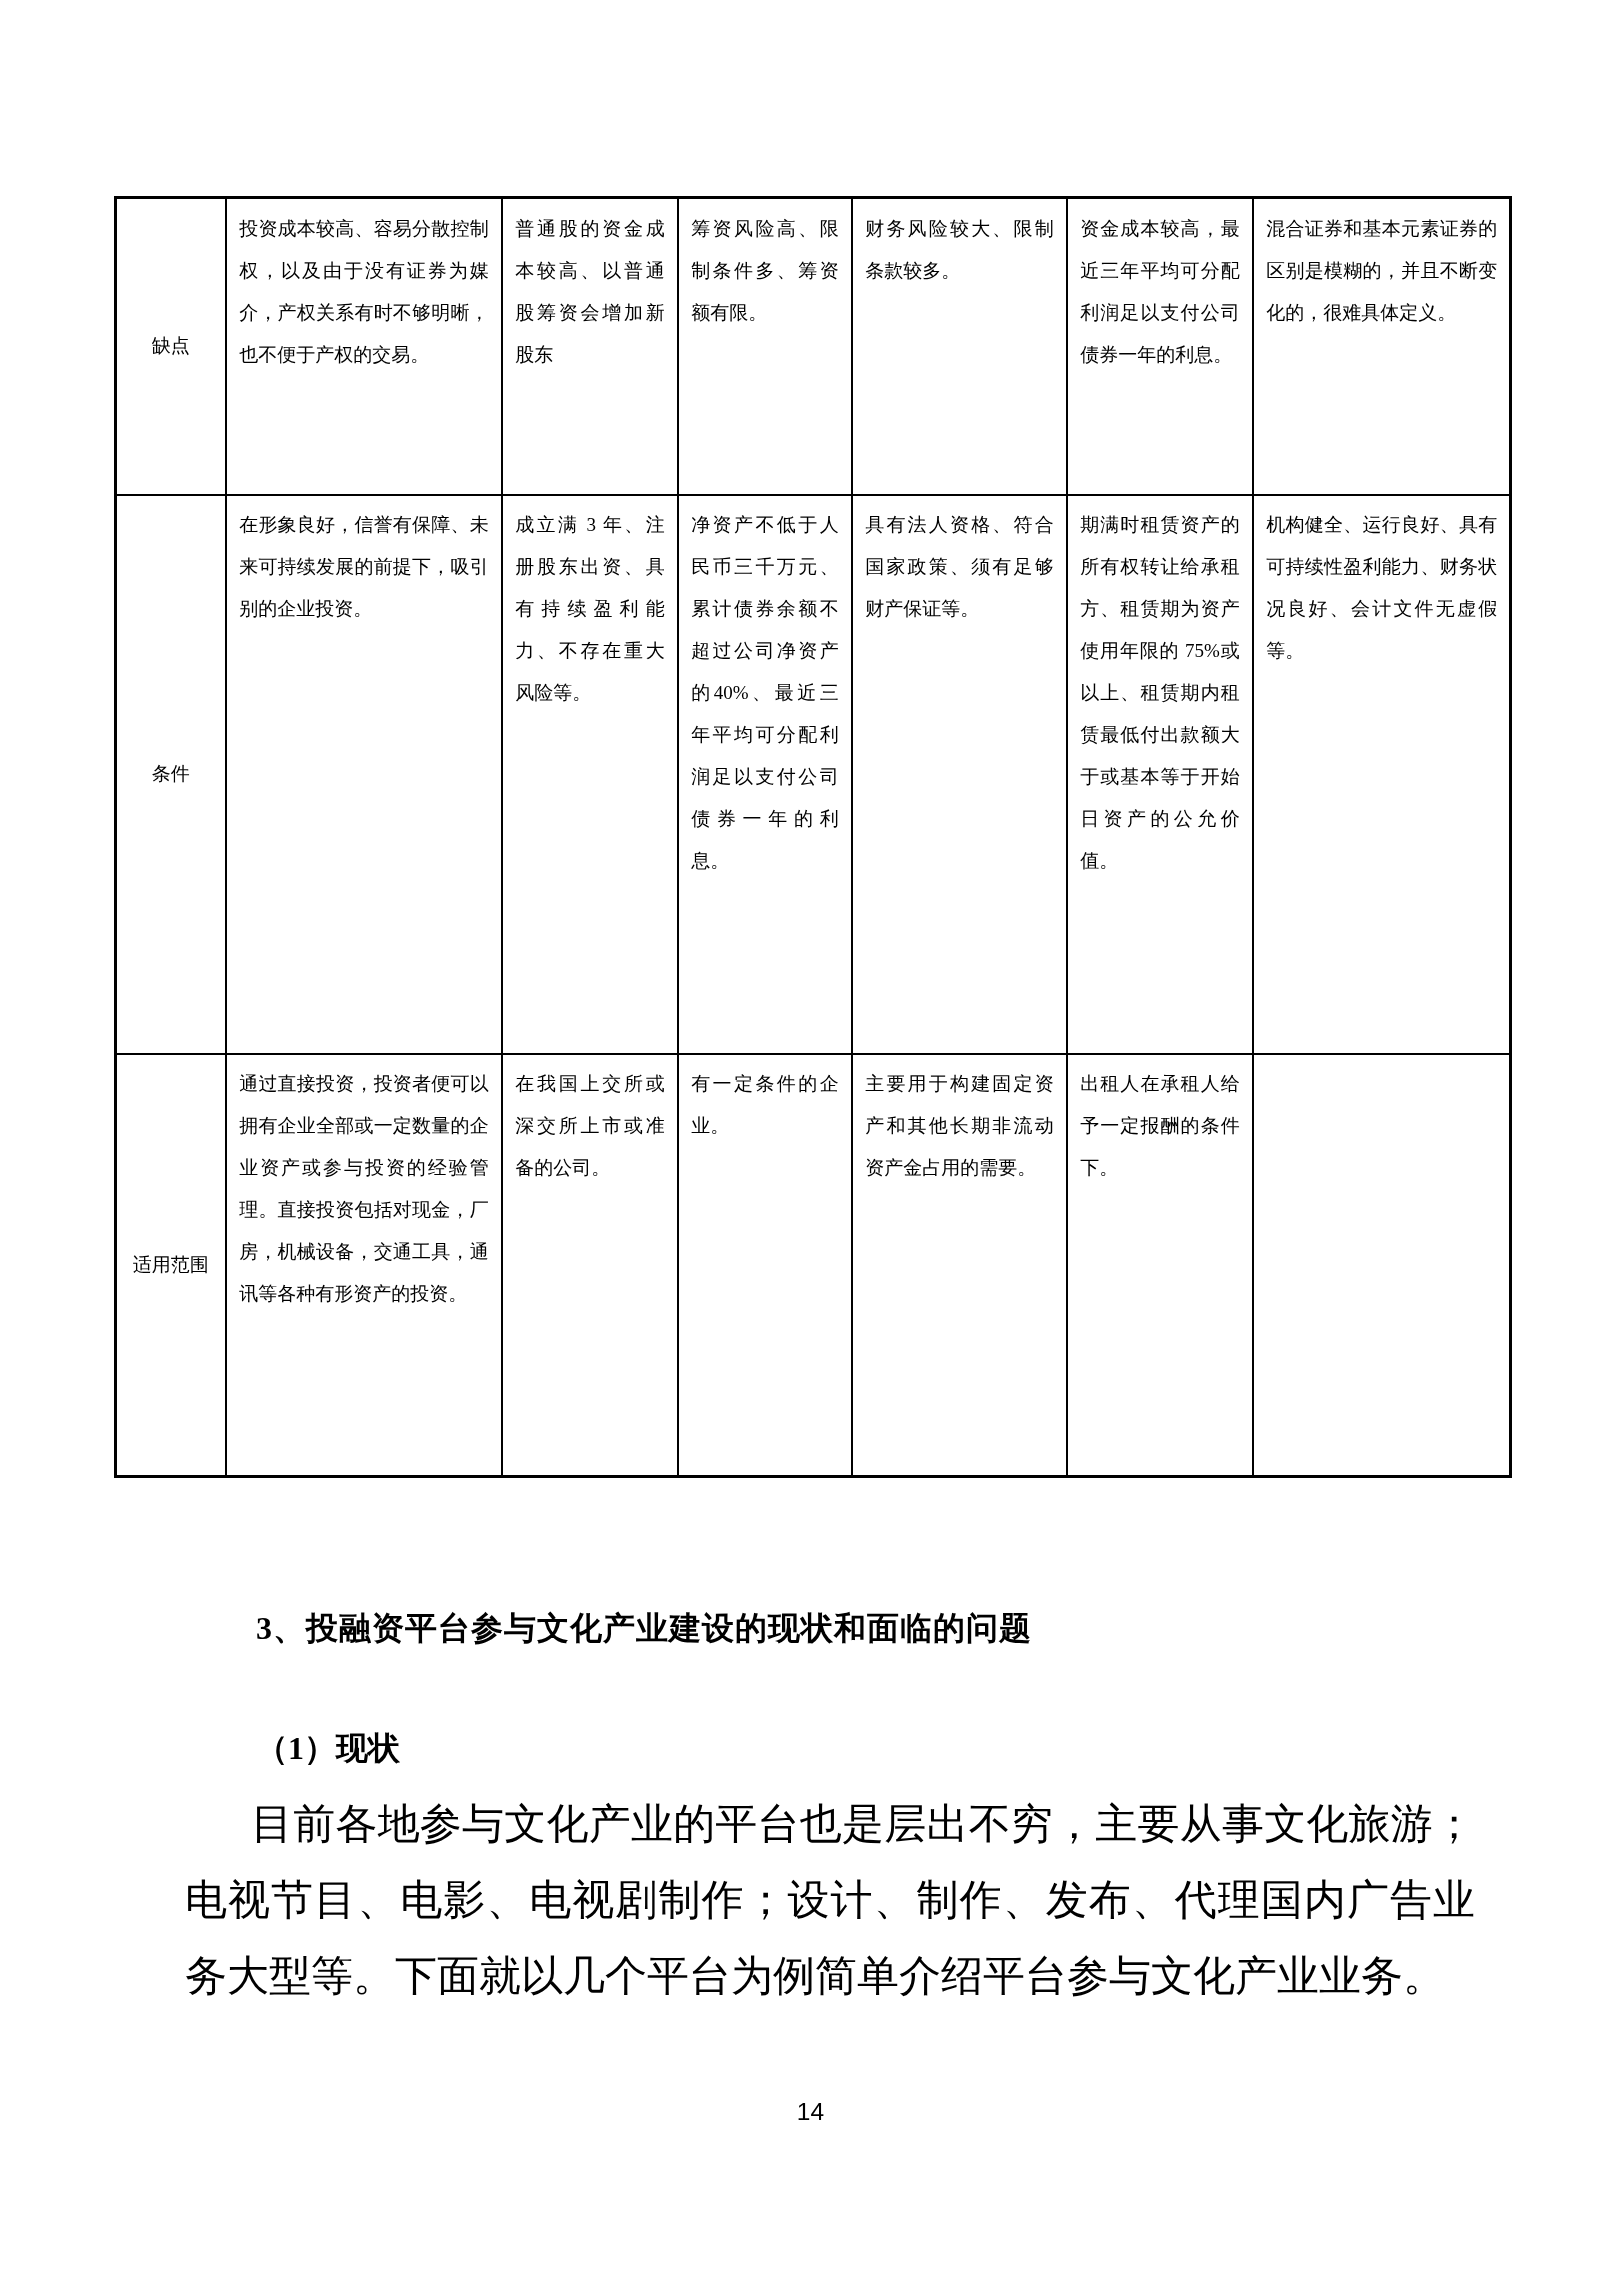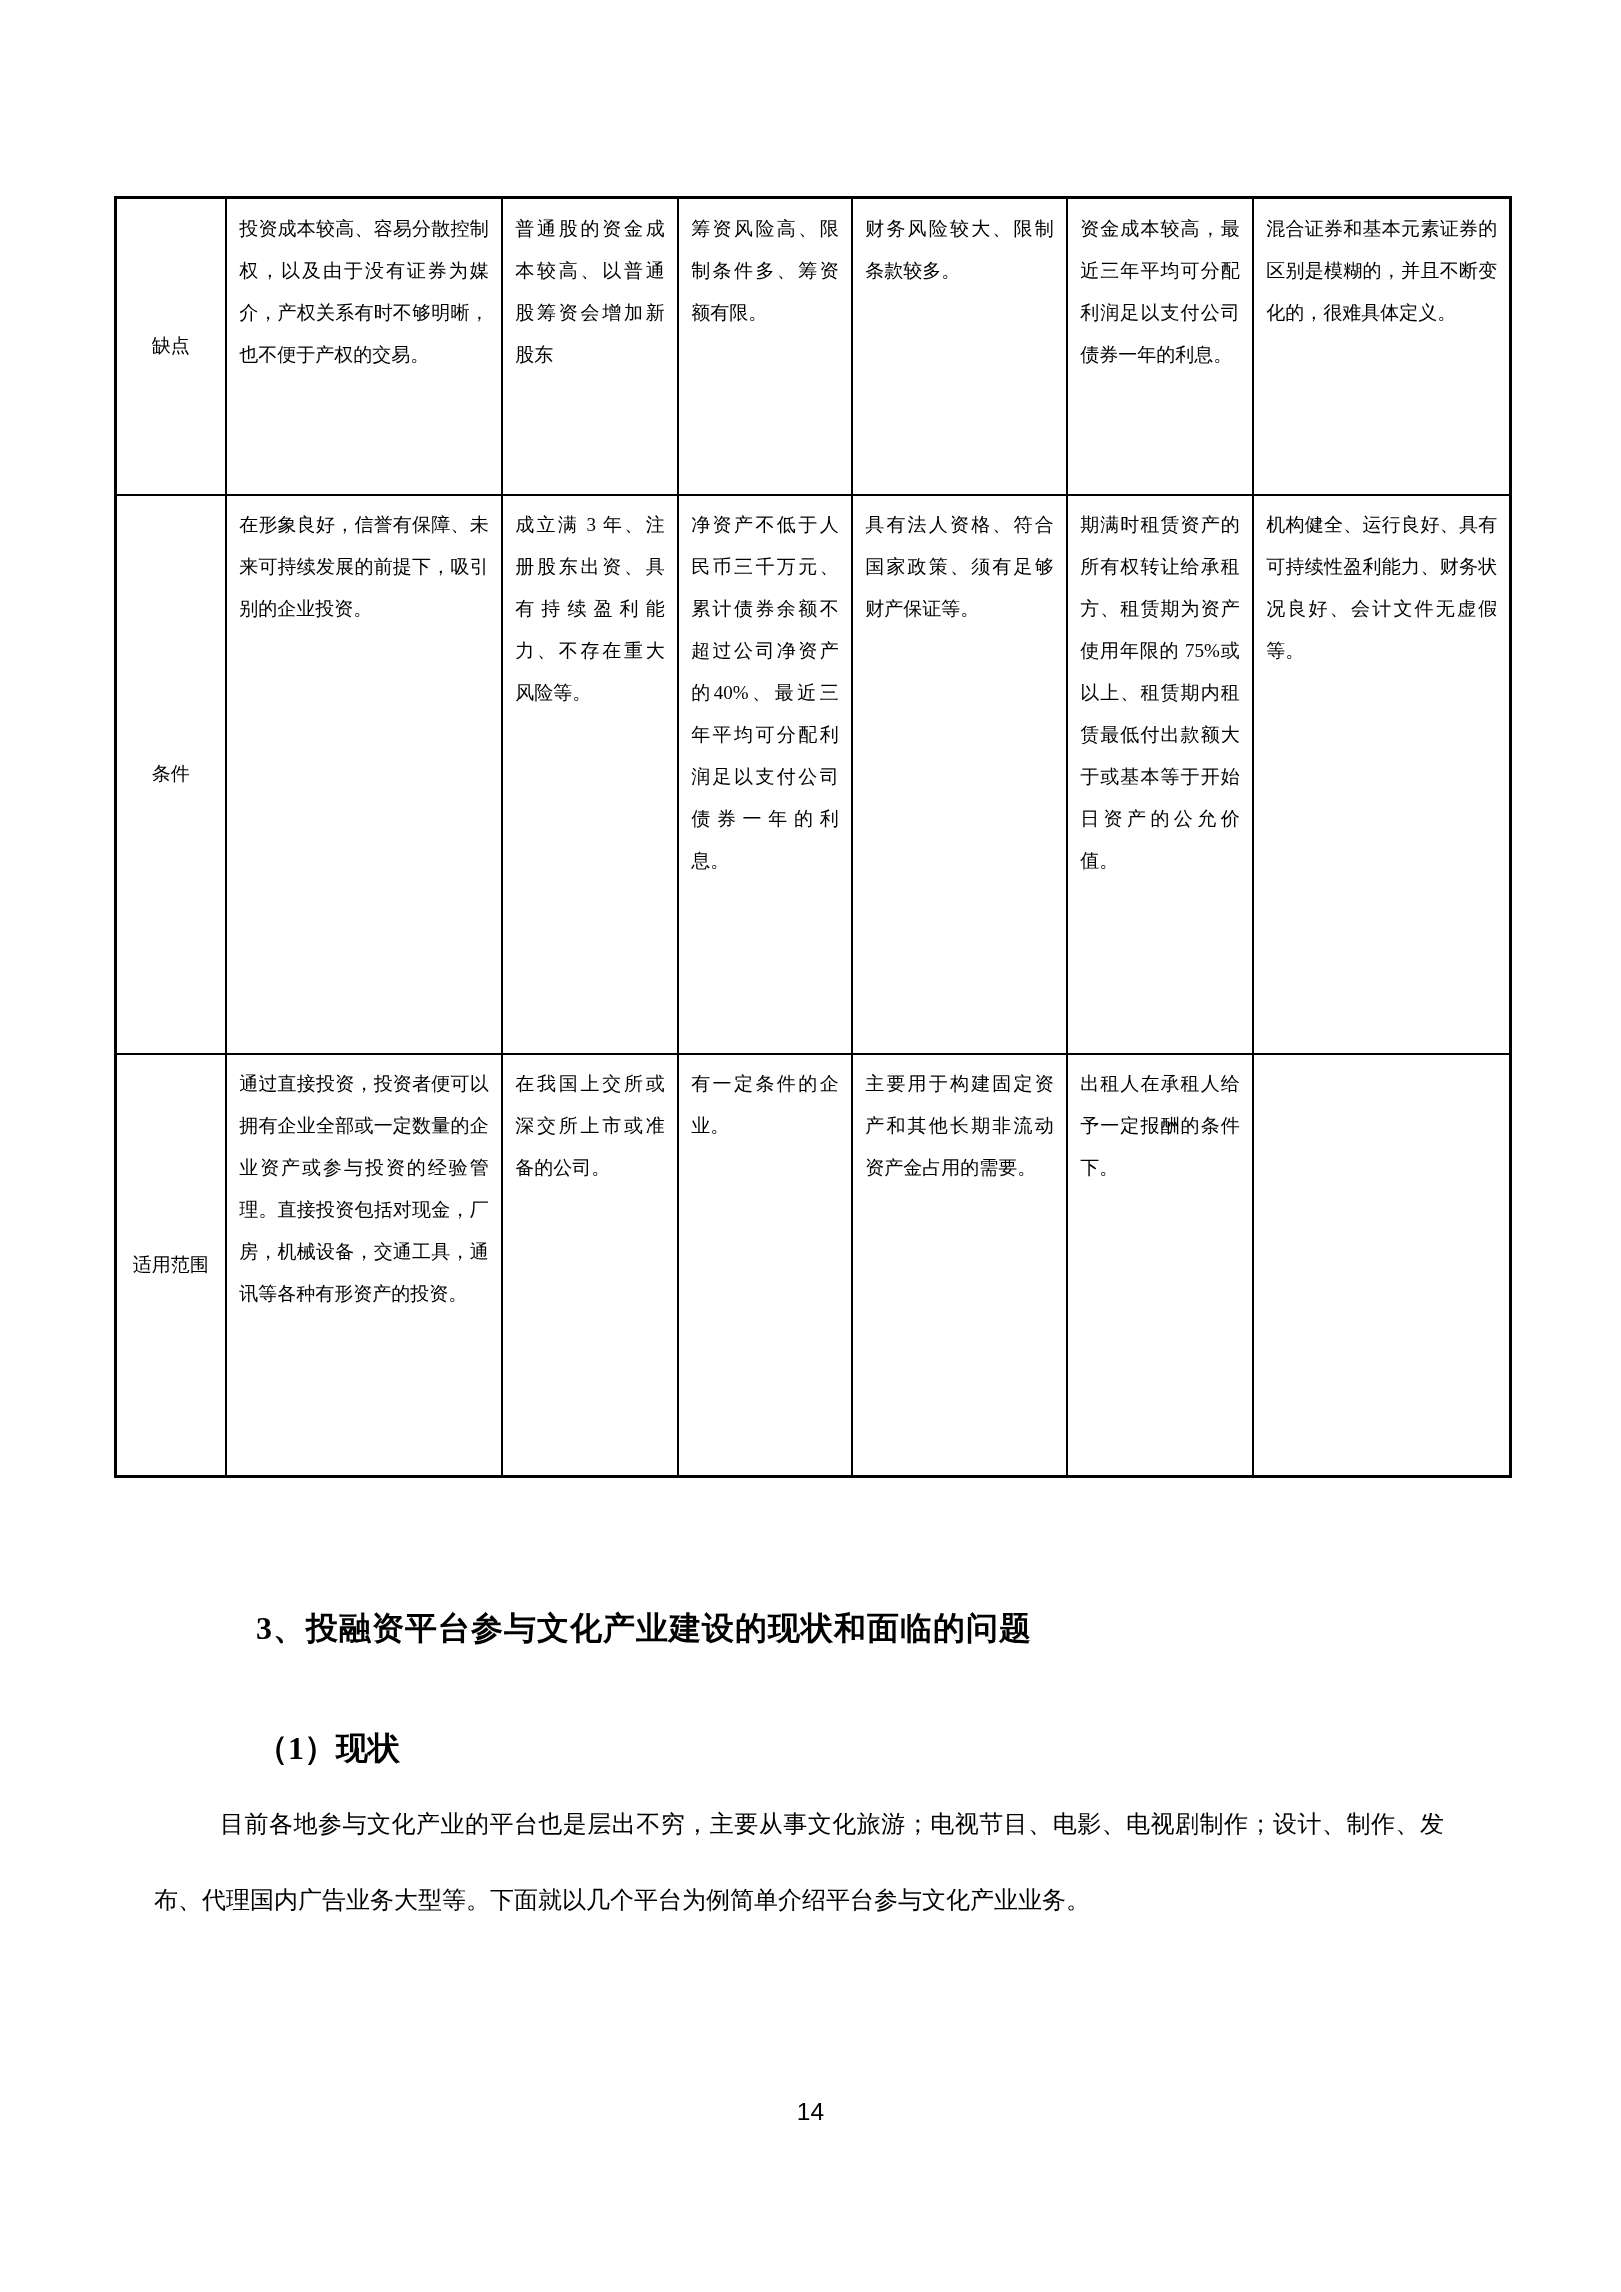--- a/index.html
+++ b/index.html
@@ -44,23 +44,23 @@
     letter-spacing:1px;
     white-space:nowrap;
   }
   .subheading{
     position:absolute;left:256px;top:1727px;
     font-size:32px;font-weight:bold;
     white-space:nowrap;
     text-align:right;
   }
   .para{
-    position:absolute;left:154px;top:1786px;
+    position:absolute;left:185px;top:1786px;
     width:1290px;
-    font-size:24px;line-height:76px;
+    font-size:42px;line-height:76px;
     text-indent:66px;
     text-align:justify;
   }
   .bullet-line{
     position:absolute;left:240px;top:2030px;
     font-size:32px;font-weight:bold;
     white-space:nowrap;
   }
   .bullet-line .marker{
     display:inline-block;

